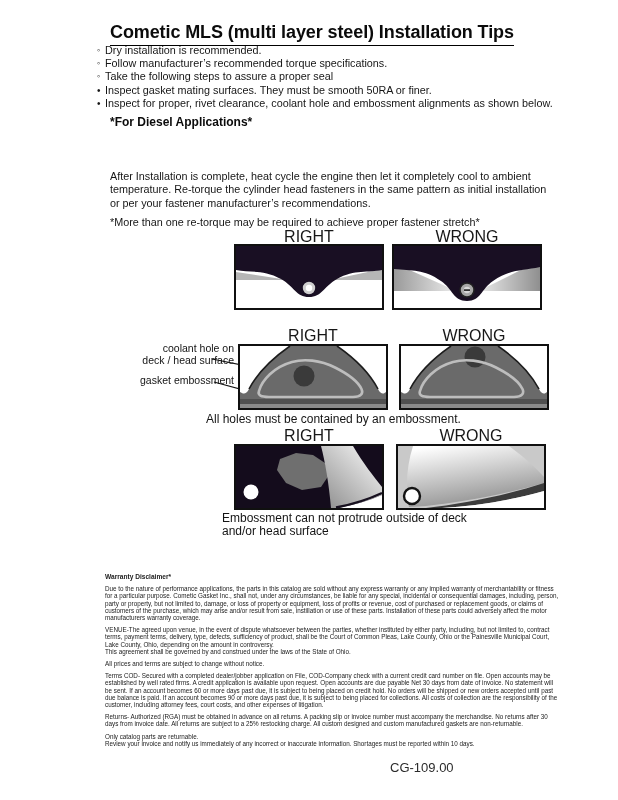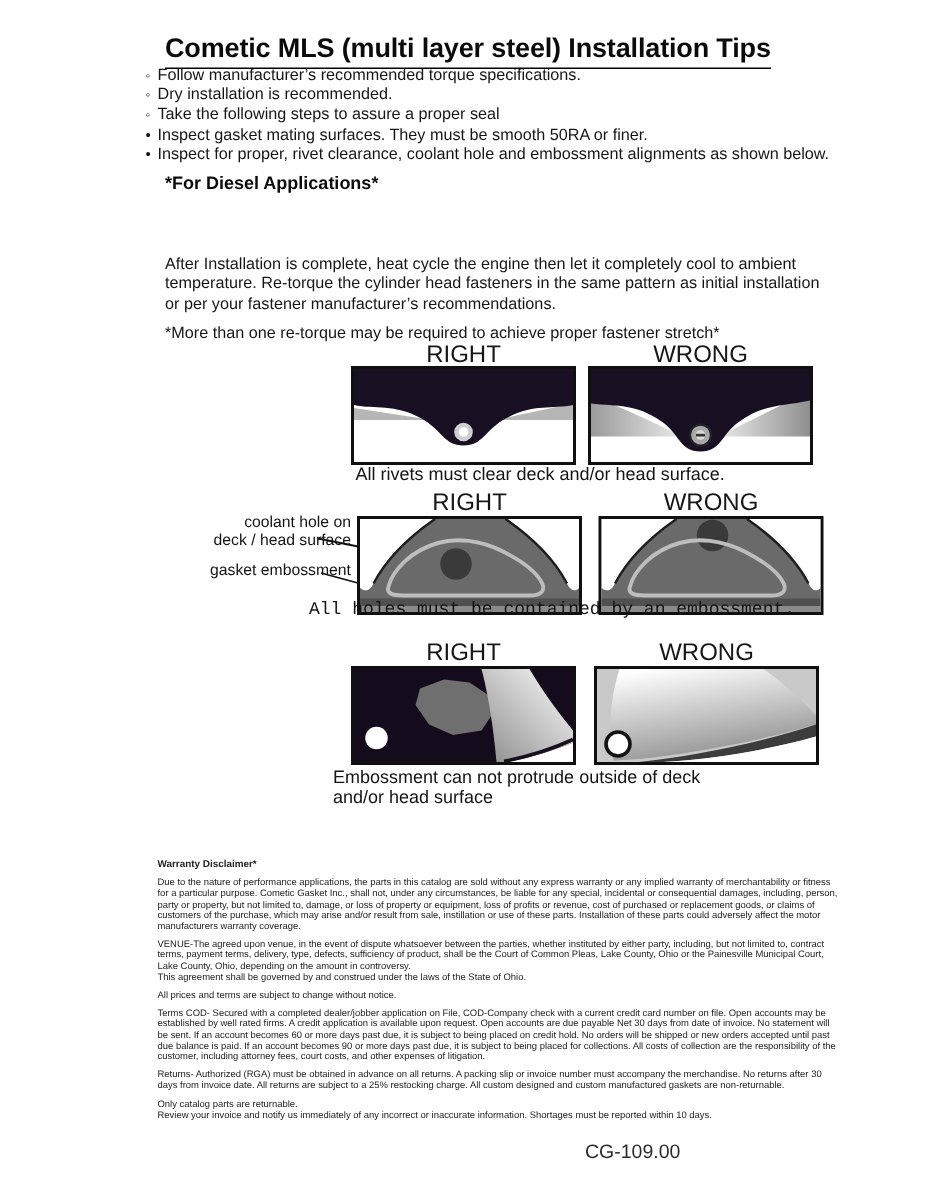--- a/index.html
+++ b/index.html
@@ -28,22 +28,22 @@
   .pagenum{left:390px;top:760px;font-size:13px;color:#2b2b2b;}
 </style>
 </head>
 <body>
 
 <div id="page">
 
   <div class="abs title">Cometic MLS (multi layer steel) Installation Tips</div>
 
   <div class="abs bullets">
+    <div class="bullet-row"><span class="mk">◦</span><span>Dry installation is recommended.</span></div>
     <div class="bullet-row"><span class="mk">◦</span><span>Follow manufacturer’s recommended torque specifications.</span></div>
-    <div class="bullet-row"><span class="mk">◦</span><span>Dry installation is recommended.</span></div>
     <div class="bullet-row"><span class="mk">◦</span><span>Take the following steps to assure a proper seal</span></div>
     <div class="bullet-row sub"><span class="mk">•</span><span>Inspect gasket mating surfaces.  They must be smooth 50RA or finer.</span></div>
     <div class="bullet-row sub"><span class="mk">•</span><span>Inspect for proper, rivet clearance, coolant hole and embossment alignments as shown below.</span></div>
   </div>
 
   <div class="abs section-heading">*For Diesel Applications*</div>
   <div class="abs para p2">After Installation is complete, heat cycle the engine then let it completely cool to ambient
 temperature. Re-torque the cylinder head fasteners in the same pattern as initial installation
 or per your fastener manufacturer’s recommendations.</div>
   <div class="abs para p3">*More than one re-torque may be required to achieve proper fastener stretch*</div>
@@ -75,21 +75,20 @@
       </defs>
       <rect width="146" height="62" fill="#ffffff"></rect>
       <path d="M0,18 C22,26 42,36 62,45 L0,45 Z" fill="url(#g1wl)"></path>
       <path d="M146,15 C124,25 104,36 84,45 L146,45 Z" fill="url(#g1wr)"></path>
       <path d="M0,0 H146 V21 C128,25 116,23 99,35 C87,43 87,55 73,55 C59,55 59,43 47,35 C30,23 18,25 0,23 Z" fill="#190f23"></path>
       <circle cx="73" cy="44" r="7" fill="#a8a8a8" stroke="#222222" stroke-width="1.5"></circle>
       <circle cx="73" cy="44" r="3.2" fill="#d8d8d8"></circle>
       <rect x="70" y="43.2" width="6" height="1.8" fill="#333333"></rect>
     </svg>
   </div>
-  <div class="abs caption" style="left:237px;top:310px;">All rivets must clear deck and/or head surface.</div>
 
   <div class="abs diag-label" style="left:112px;top:343px;width:100px;">coolant hole on
 deck / head surface</div>
   <div class="abs diag-label" style="left:100px;top:375px;width:112px;">gasket embossment</div>
   <svg class="abs" style="left:210px;top:352px;" width="100" height="50" viewBox="0 0 100 50">
     <line x1="2" y1="7" x2="92" y2="25" stroke="#111111" stroke-width="1.2"></line>
     <line x1="4" y1="30" x2="52" y2="43" stroke="#111111" stroke-width="1.2"></line>
   </svg>
 
   <div class="abs dg-header" style="left:238px;top:327px;">RIGHT</div>
@@ -114,21 +113,21 @@
       <path d="M0,0 L50,0 C37,9 19,24 9,43 C6,49 3,48 0,46 Z" fill="#ffffff"></path>
       <path d="M50,0 C37,9 19,24 9,43" stroke="#1d1d1d" stroke-width="1.6" fill="none"></path>
       <path d="M146,0 L97,0 C110,9 128,24 138,43 C141,49 144,48 146,46 Z" fill="#ffffff"></path>
       <path d="M97,0 C110,9 128,24 138,43" stroke="#1d1d1d" stroke-width="1.6" fill="none"></path>
       <rect y="53" width="146" height="5" fill="#505050"></rect>
       <rect y="58" width="146" height="4" fill="#8a8a8a"></rect>
       <circle cx="74" cy="11" r="10.5" fill="#3a3a3a"></circle>
       <path d="M19,45 C22,34 34,21 52,16 C64,12.5 80,14 95,21.5 C107,27.5 118,35.5 121.5,43 C123.5,47.5 121,51 113,51 L29,51 C21,51 17.5,49.5 19,45 Z" stroke="#bdbdbd" stroke-width="2.6" fill="none"></path>
     </svg>
   </div>
-  <div class="abs caption" style="left:206px;top:400px;font-family:Liberation Mono, monospace;">All holes must be contained by an embossment.</div>
+  <div class="abs caption" style="left:206px;top:413px;">All holes must be contained by an embossment.</div>
 
   <div class="abs dg-header" style="left:234px;top:427px;">RIGHT</div>
   <div class="abs dg-header" style="left:396px;top:427px;">WRONG</div>
 
   <div class="abs dbox" style="left:234px;top:444px;">
     <svg width="146" height="62" viewBox="0 0 146 62">
       <defs>
         <linearGradient id="g3r" x1="1" y1="0" x2="0" y2="1">
           <stop offset="0" stop-color="#fdfdfd"></stop>
             <stop offset="1" stop-color="#8c8c8c"></stop>

